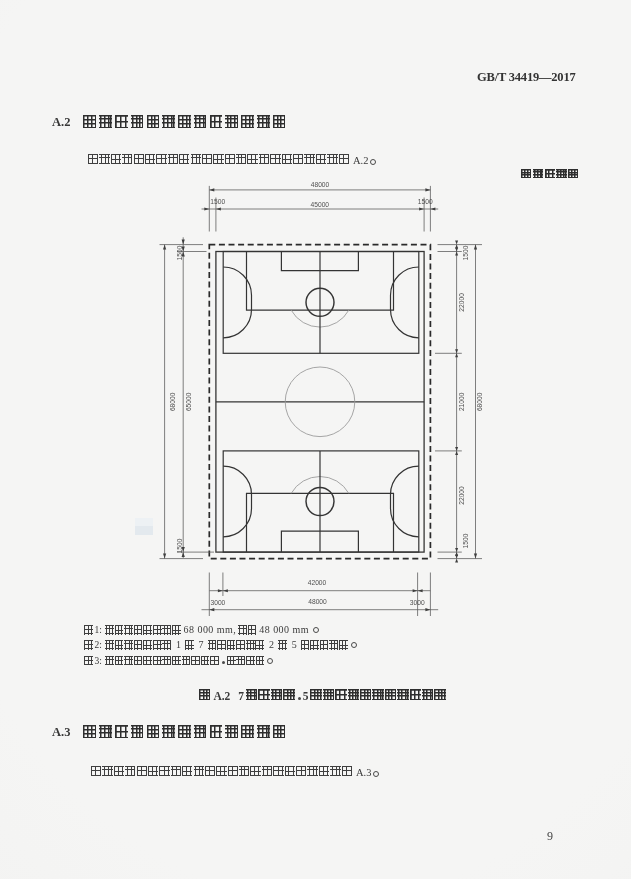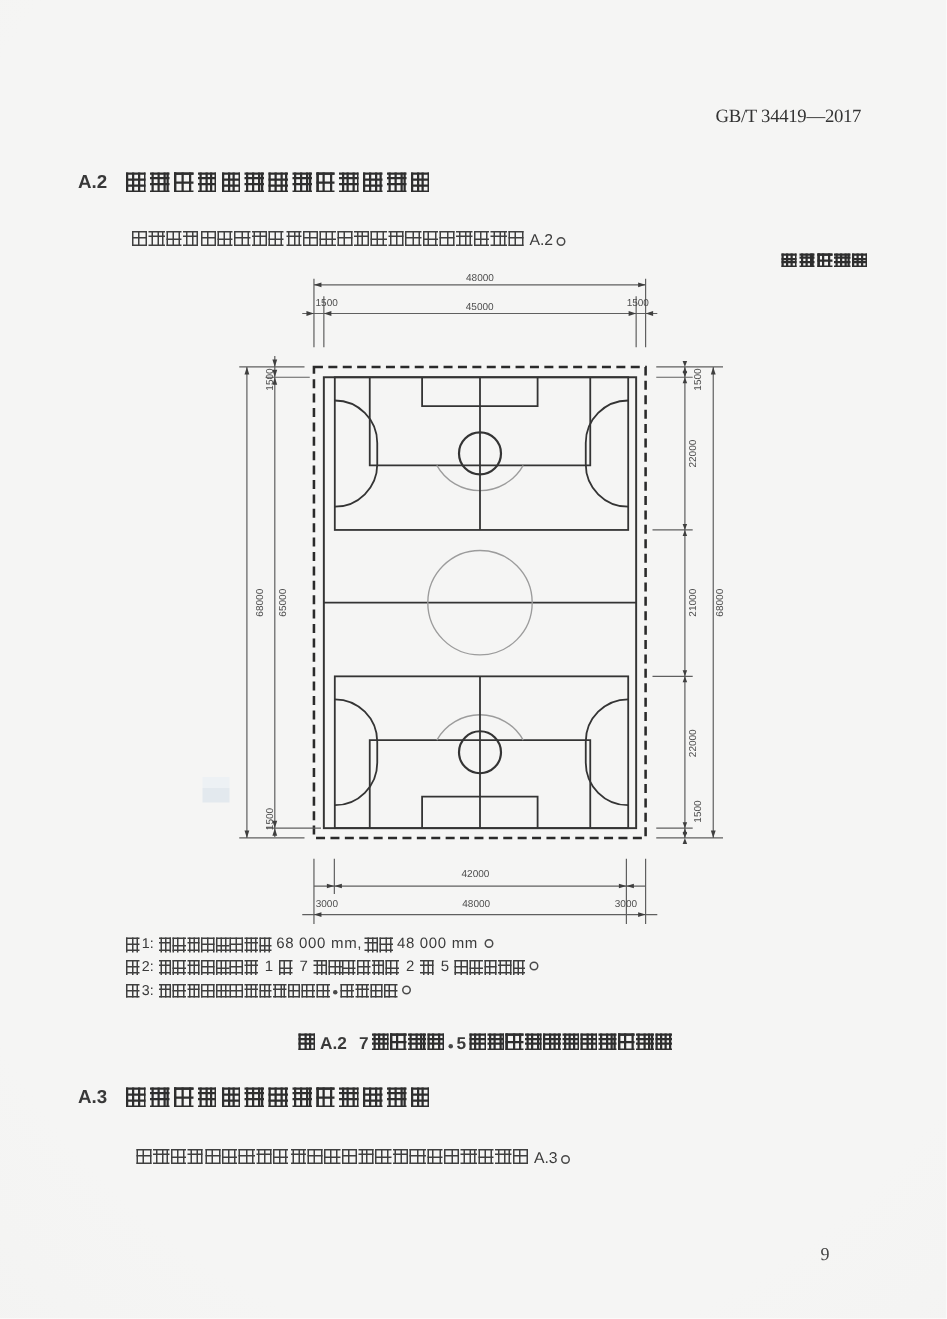--- a/index.html
+++ b/index.html
@@ -17,25 +17,25 @@
  linear-gradient(#2e2e2e,#2e2e2e),linear-gradient(#2e2e2e,#2e2e2e),linear-gradient(#2e2e2e,#2e2e2e),linear-gradient(#2e2e2e,#2e2e2e);
  background-position:left top,left 36%,left 68%,left bottom,left top,36% top,68% top,right top;
  background-size:100% 1.5px,100% 1.5px,100% 1.5px,100% 1.5px,1.5px 100%,1.5px 100%,1.5px 100%,1.5px 100%}
 .s13{width:12.6px;height:13px;margin-right:3.2px;vertical-align:top}
 .s11{width:10.3px;height:10.6px;margin-right:1.1px;vertical-align:top}
 .s10{width:10.2px;height:9px;margin-right:1.6px;vertical-align:top}
 .s9{width:8.7px;height:9.4px;margin-right:.9px;vertical-align:top}
 .s12{width:11.4px;height:11.6px;margin-right:1px;vertical-align:top}
 .pd{display:inline-block;width:4px;height:4px;border:1px solid #4a4a4a;border-radius:50%;margin:0 2px;vertical-align:baseline}
 .dn{display:inline-block;width:3px;height:3px;background:#4a4a4a;border-radius:50%;margin:0 2px;vertical-align:baseline}
-.L{font-family:Liberation Sans, sans-serif;color:#3a3a3a}
+.L{font-family:Liberation Serif, serif;color:#3a3a3a}
 </style></head><body>
 <div id="page">
 
-<div class="abs" style="left:477px;top:70px;font-family:'Liberation Serif',serif;font-weight:normal;font-size:12.5px;letter-spacing:-.2px;color:#333">GB/T 34419—2017</div>
+<div class="abs" style="left:477px;top:70px;font-family:'Liberation Serif',serif;font-weight:bold;font-size:12.5px;letter-spacing:-.2px;color:#333">GB/T 34419—2017</div>
 
 <div class="abs" style="left:52px;top:115px;line-height:12.4px"><span class="L" style="font-weight:bold;font-size:12.5px;margin-right:13px;color:#383838">A.2</span><i class="g gb s13"></i><i class="g gb s13"></i><i class="g gb s13"></i><i class="g gb s13"></i><i class="g gb s13"></i><i class="g gb s13"></i><i class="g gb s13"></i><i class="g gb s13"></i><i class="g gb s13"></i><i class="g gb s13"></i><i class="g gb s13"></i><i class="g gb s13"></i><i class="g gb s13"></i></div>
 
 <div class="abs" style="left:88px;top:153.5px;line-height:10.6px"><i class="g g s11"></i><i class="g g s11"></i><i class="g g s11"></i><i class="g g s11"></i><i class="g g s11"></i><i class="g g s11"></i><i class="g g s11"></i><i class="g g s11"></i><i class="g g s11"></i><i class="g g s11"></i><i class="g g s11"></i><i class="g g s11"></i><i class="g g s11"></i><i class="g g s11"></i><i class="g g s11"></i><i class="g g s11"></i><i class="g g s11"></i><i class="g g s11"></i><i class="g g s11"></i><i class="g g s11"></i><i class="g g s11"></i><i class="g g s11"></i><i class="g g s11"></i><span class="L" style="font-size:10.5px;margin-left:3px">A.2</span><i class="pd" style="margin-bottom:-1px"></i></div>
 
 <div class="abs" style="left:521px;top:169px;line-height:9px"><i class="g gb s10"></i><i class="g gb s10"></i><i class="g gb s10"></i><i class="g gb s10"></i><i class="g gb s10"></i></div>
 <svg width="631" height="879" viewBox="0 0 631 879" style="position:absolute;left:0;top:0">
 <g fill="none" stroke-linecap="butt">
 
 <rect x="209.3" y="244.6" width="221.1" height="314" stroke="#2a2a2a" stroke-width="1.7" stroke-dasharray="6,3.6"></rect>

